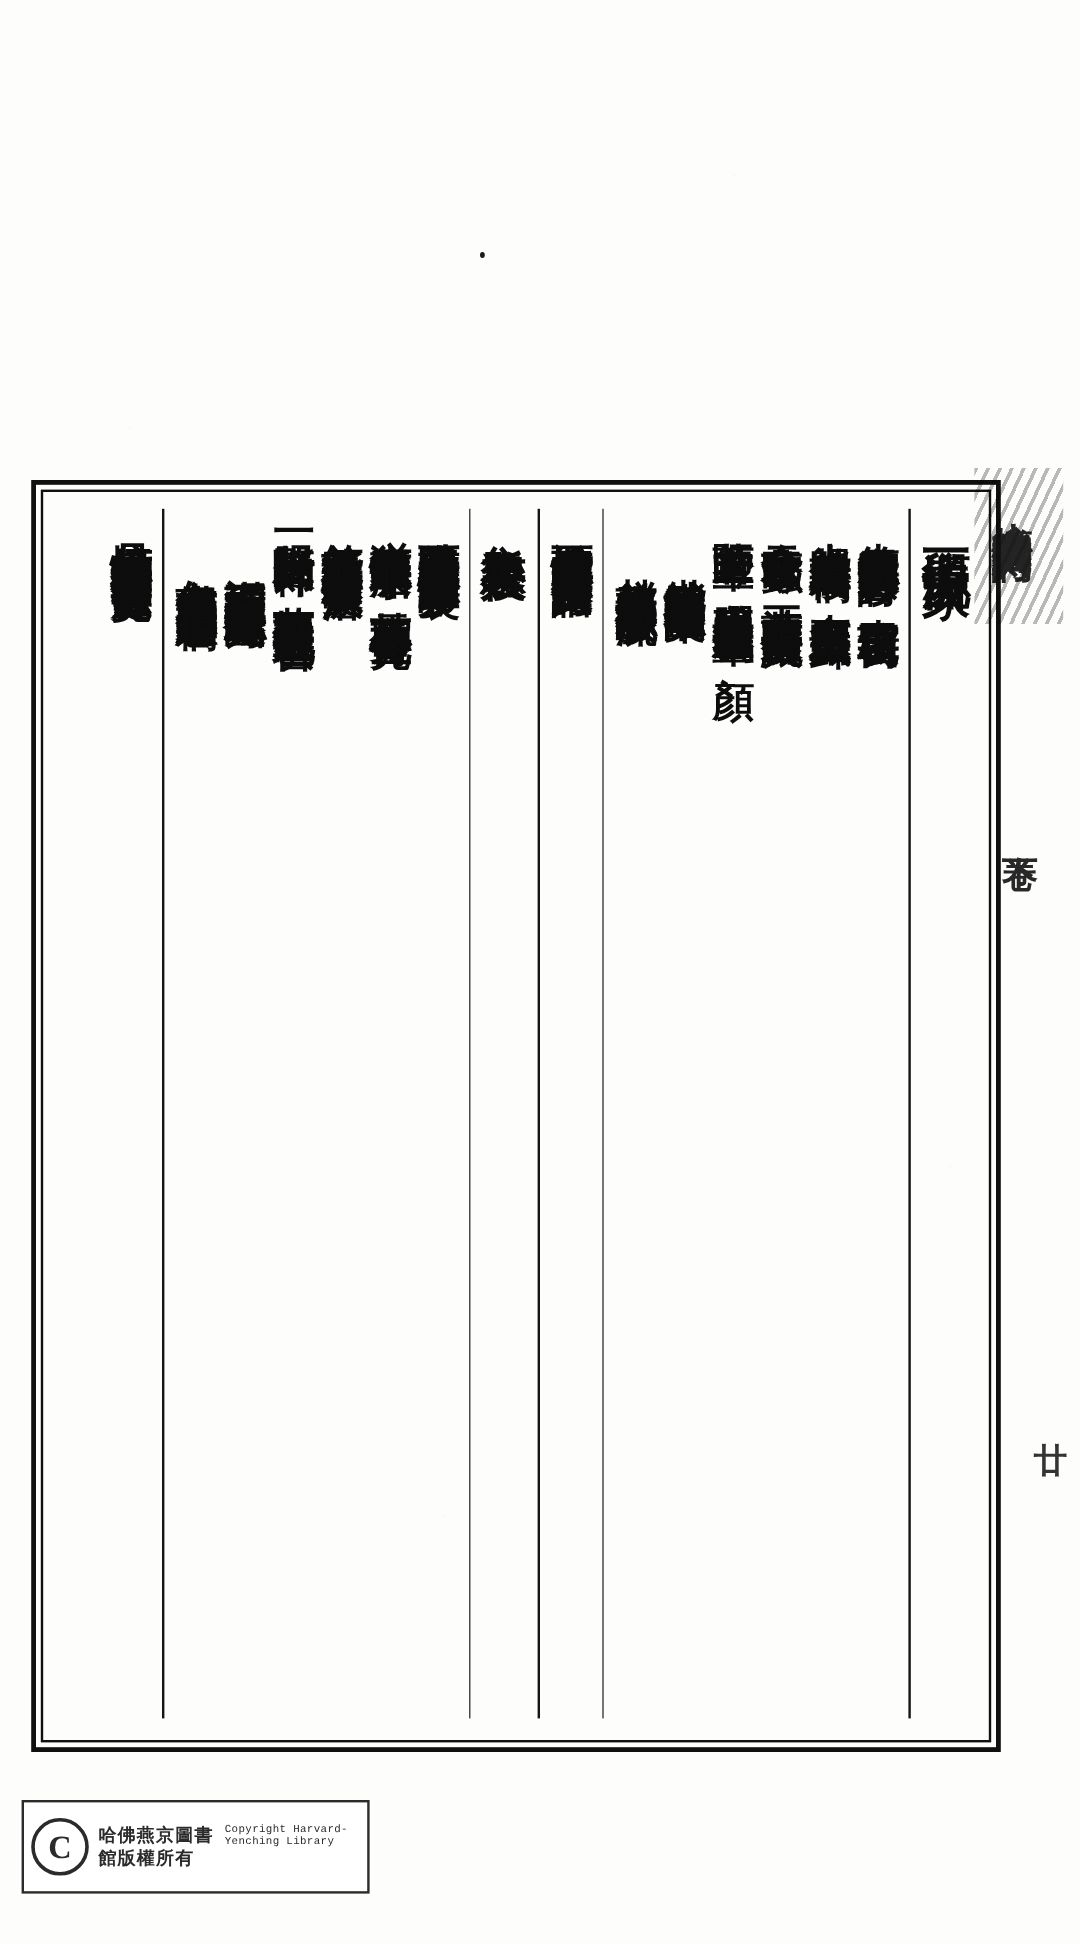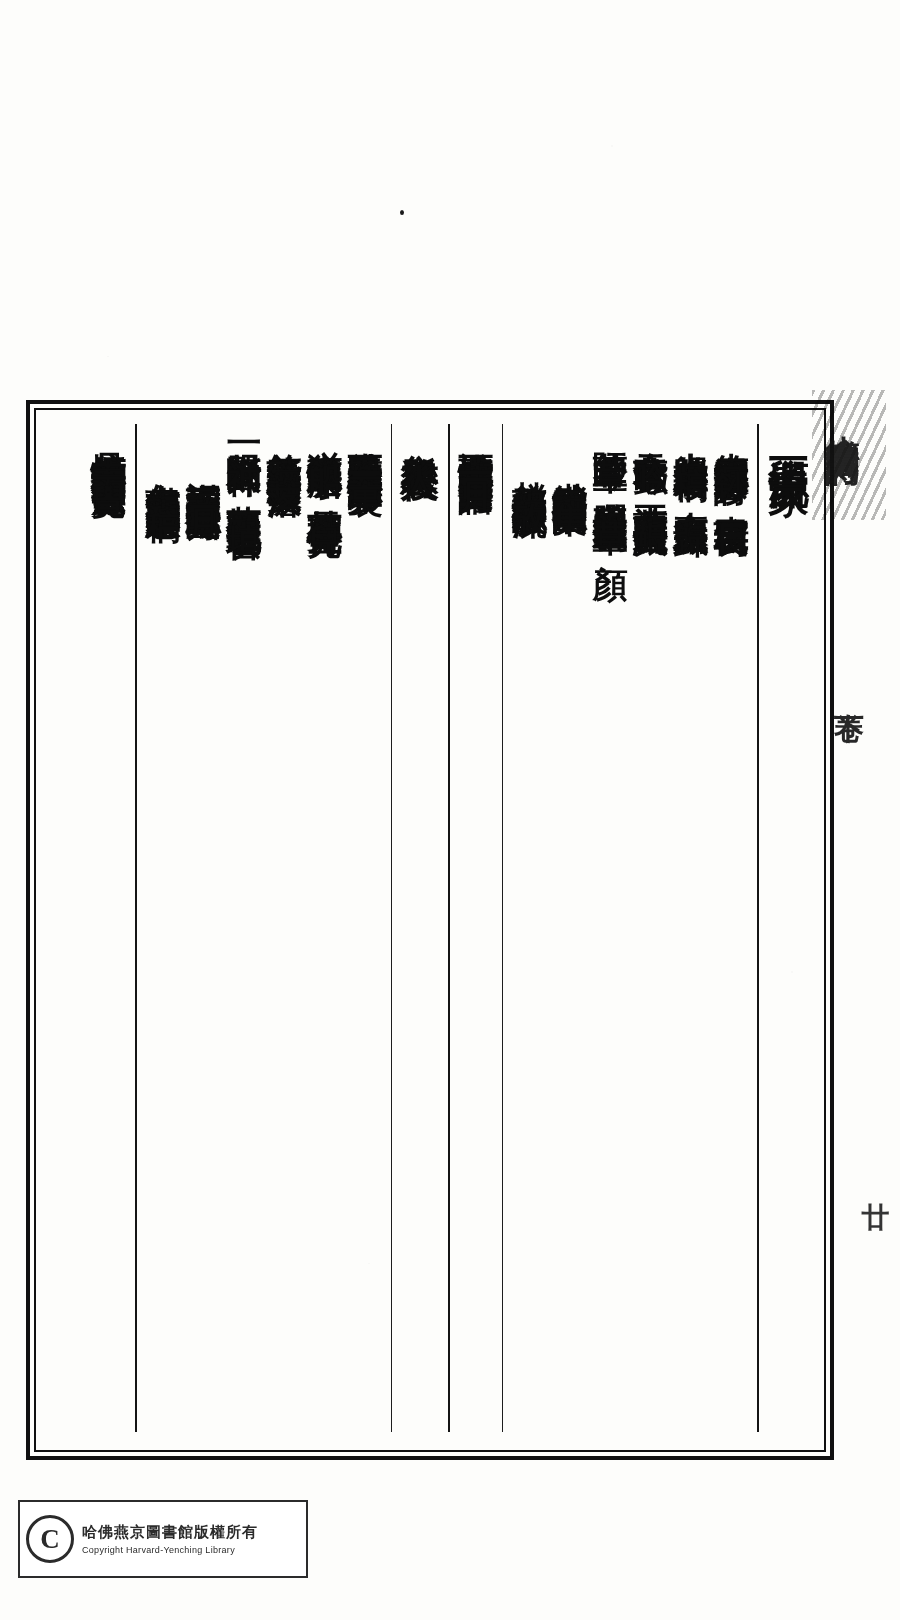--- a/index.html
+++ b/index.html
@@ -126,27 +126,27 @@
     display:flex;align-items:center;gap:8px;
     padding:4px 6px;
     background:#fff;
   }
   #stamp .c-mark{
     width:42px;height:42px;border:3px solid #2b2b2b;border-radius:50%;
     display:flex;align-items:center;justify-content:center;
     font-family:"Liberation Serif",serif;font-size:27px;font-weight:700;color:#2b2b2b;
     flex:0 0 auto;
   }
-  #stamp .txt{display:flex;flex-direction:column;gap:3px;}
+  #stamp .txt{display:flex;flex-direction:row;gap:3px;}
   #stamp .cn{
     font-family:"DejaVu Sans","Liberation Sans",sans-serif;
     font-size:15px;color:#2b2b2b;letter-spacing:1px;font-weight:700;
   }
   #stamp .en{
-    font-family:Liberation Sans, sans-serif;
+    font-family:Liberation Mono, monospace;
     font-size:9px;color:#2b2b2b;letter-spacing:.3px;
   }
 </style>
 </head>
 <body>
 
 <div id="scan">
 
   <div class="dot-mark"></div>
 

